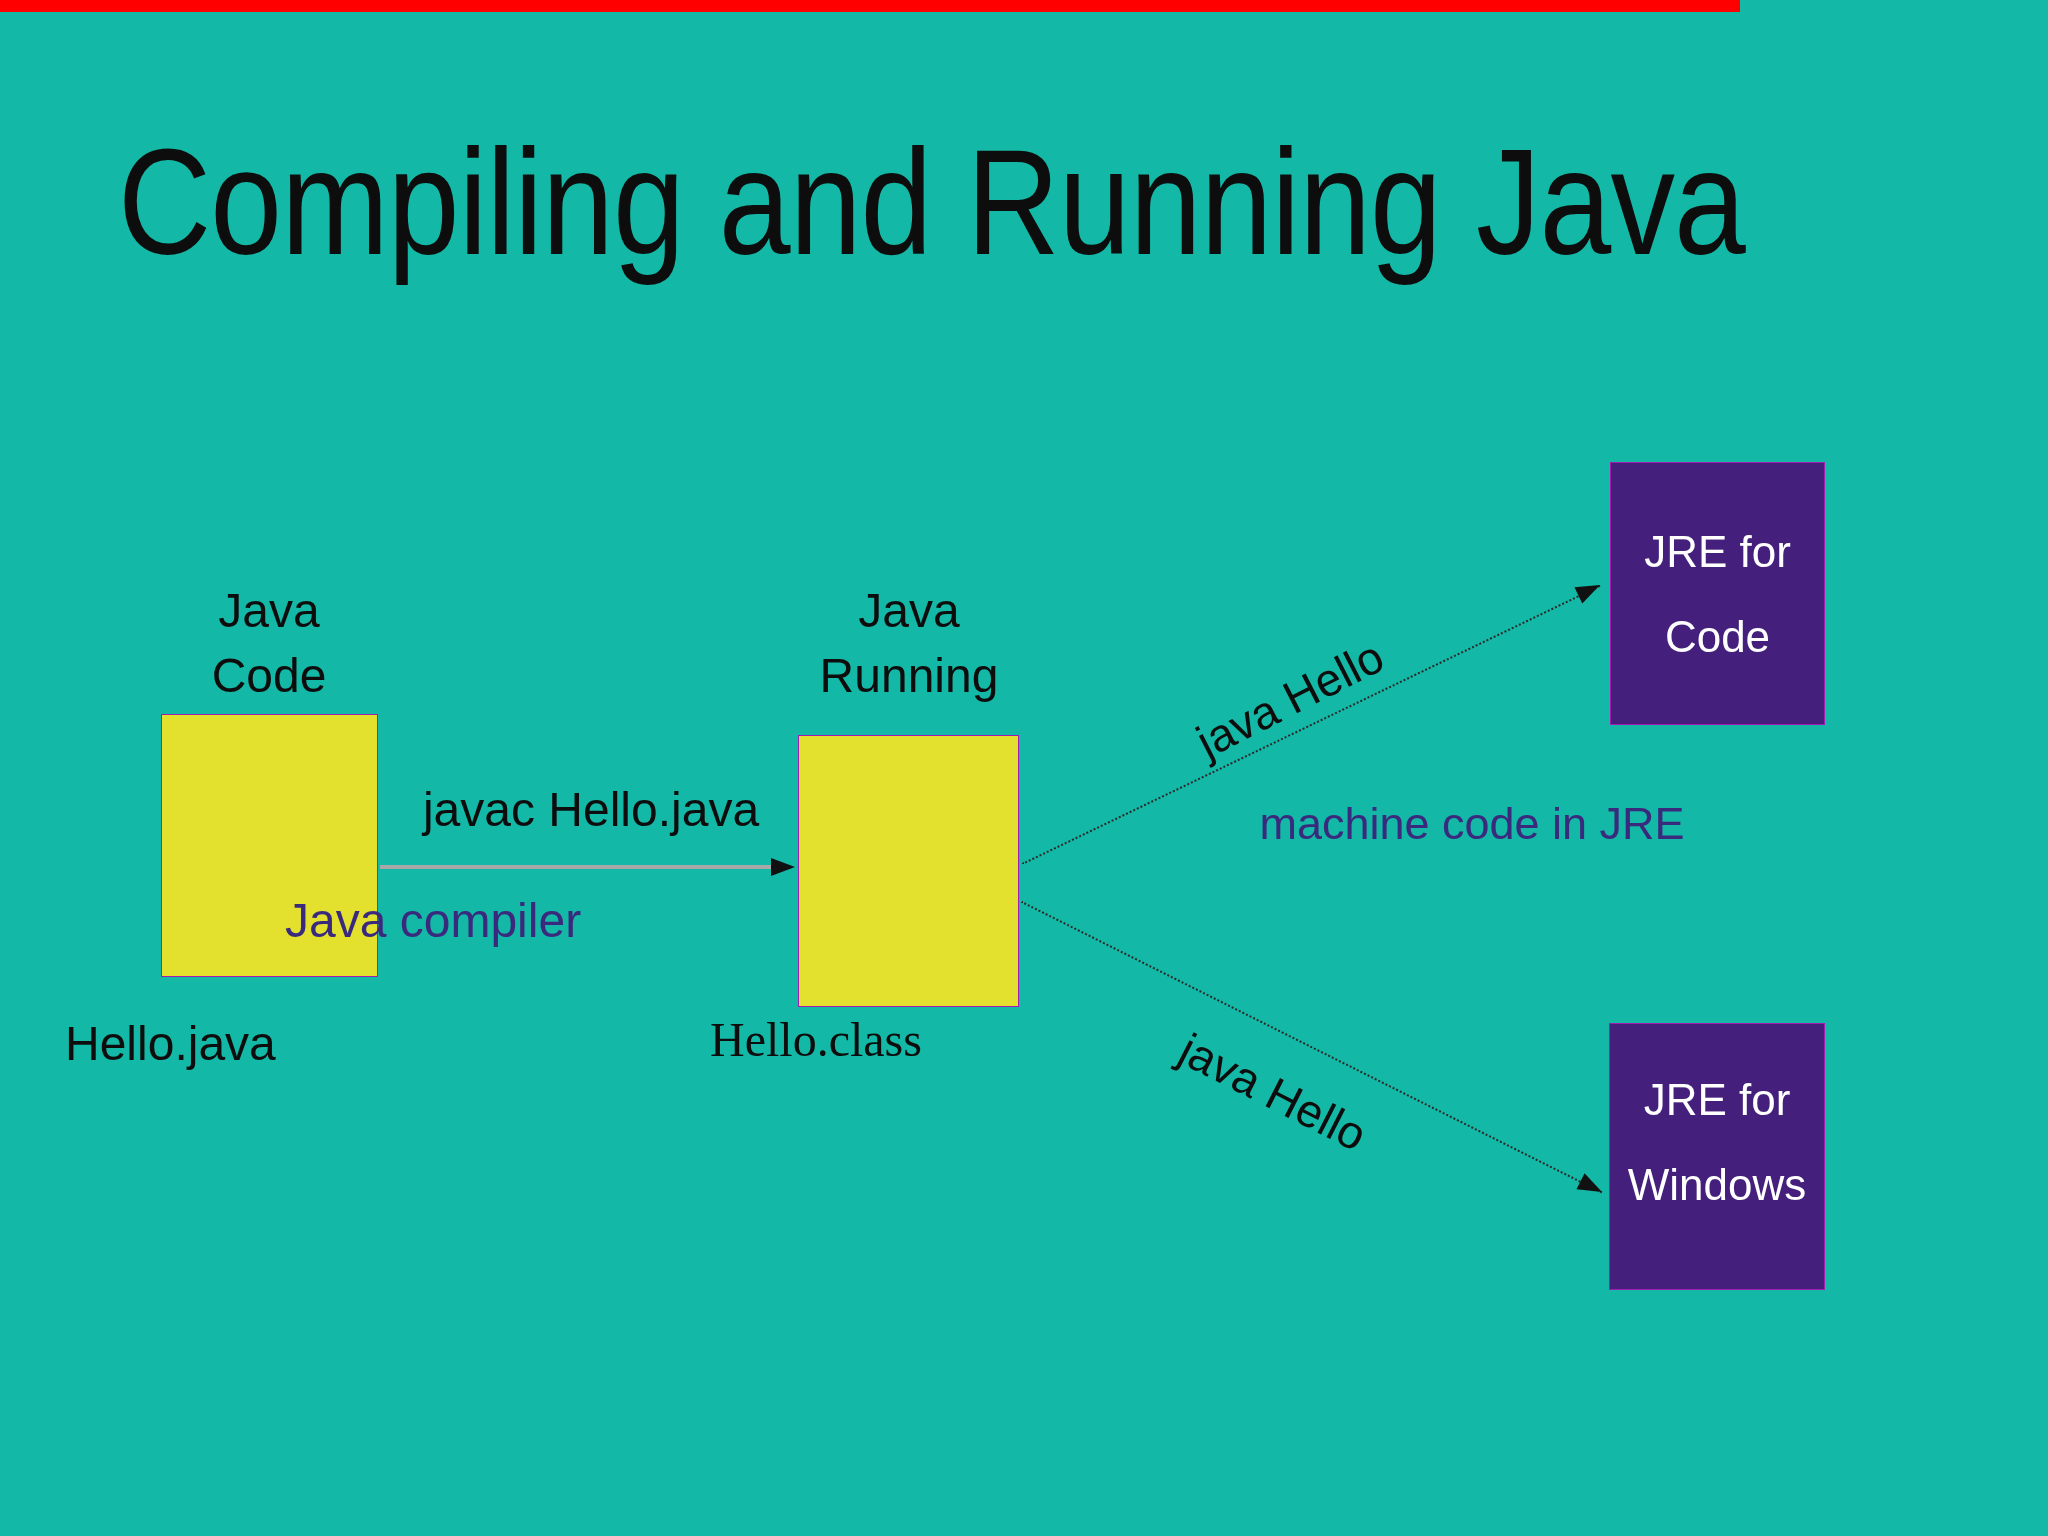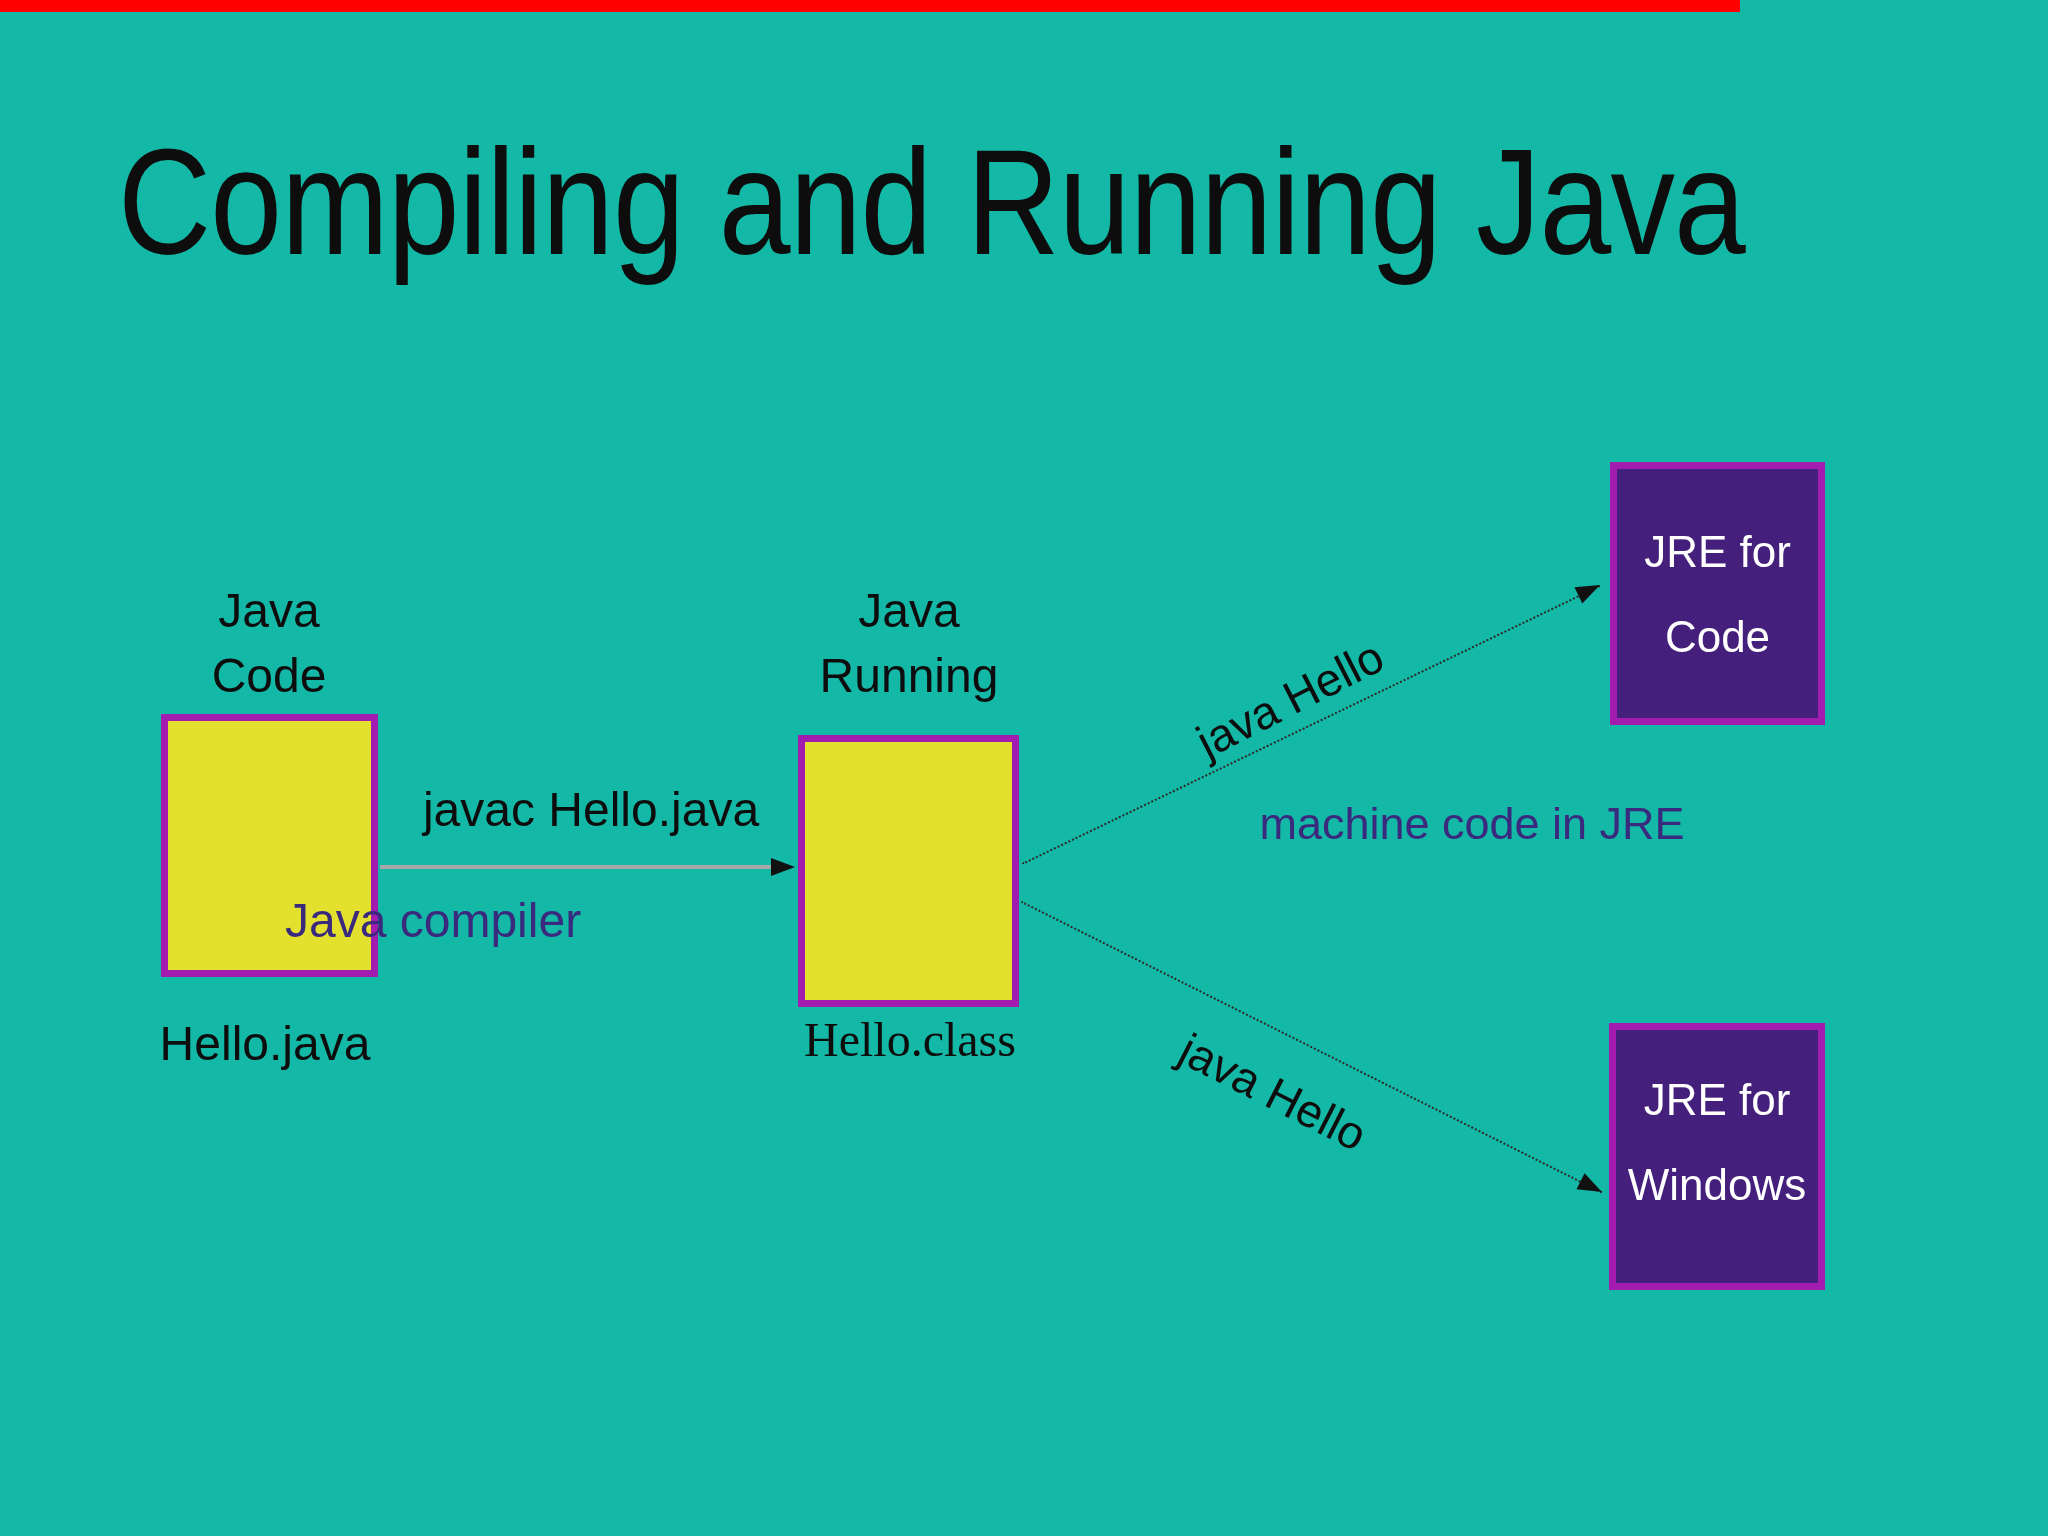--- a/index.html
+++ b/index.html
@@ -28,21 +28,21 @@
     font-size: 150px;
     line-height: 160px;
     color: var(--text_black, #0d0d0d);
     white-space: nowrap;
     transform: scaleX(0.86);
     transform-origin: left top;
     letter-spacing: -1px;
   }
 
   .node-box {
-    border: 7px solid #a21caf;
+    border: 1px solid #a21caf;
     box-sizing: border-box;
     gap: 28px;
   }
   .yellow-box { background: var(--box_yellow, #e4e02e); }
   .purple-box {
     background: var(--box_purple, #44207c);
     color: #ffffff;
     display: flex;
     flex-direction: column;
     align-items: center;
@@ -53,21 +53,21 @@
   }
 
   .node-label {
     text-align: center;
     font-size: 48px;
     line-height: 65px;
     color: var(--text_black, #0d0d0d);
     width: 400px;
   }
   .caption {
-    text-align: center;
+    text-align: left;
     font-size: 48px;
     color: var(--text_black, #0d0d0d);
     width: 400px;
   }
 
   .edge-label-black {
     text-align: center;
     font-size: 48px;
     color: var(--text_black, #0d0d0d);
     width: 600px;

